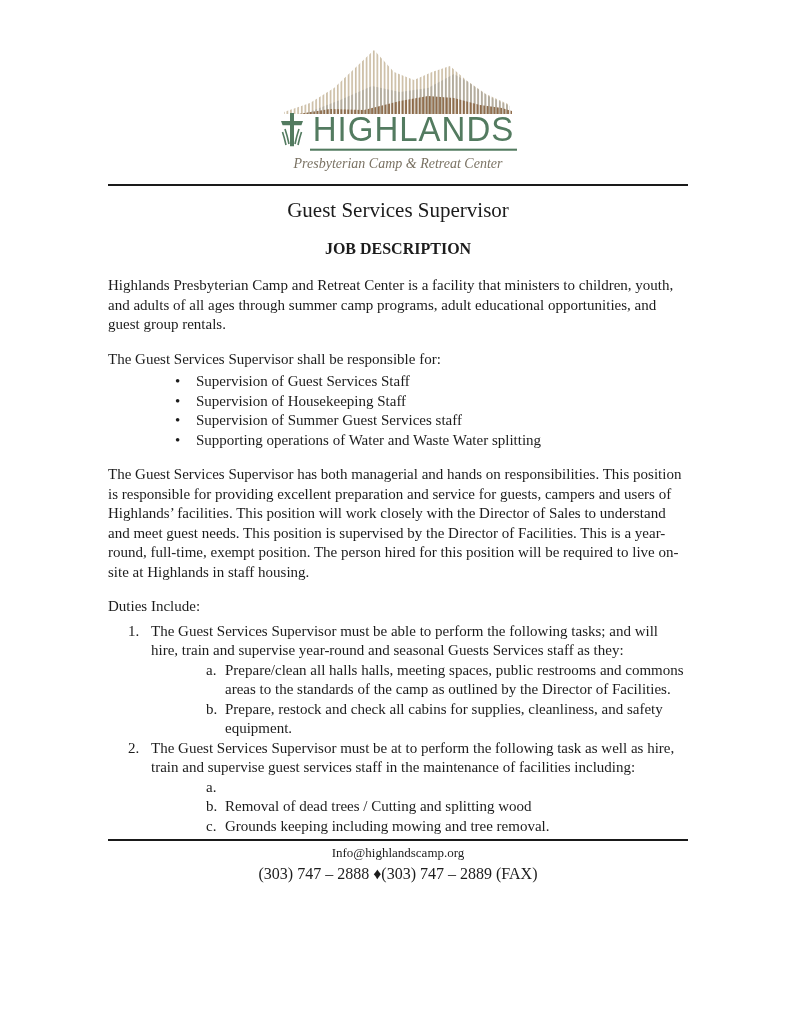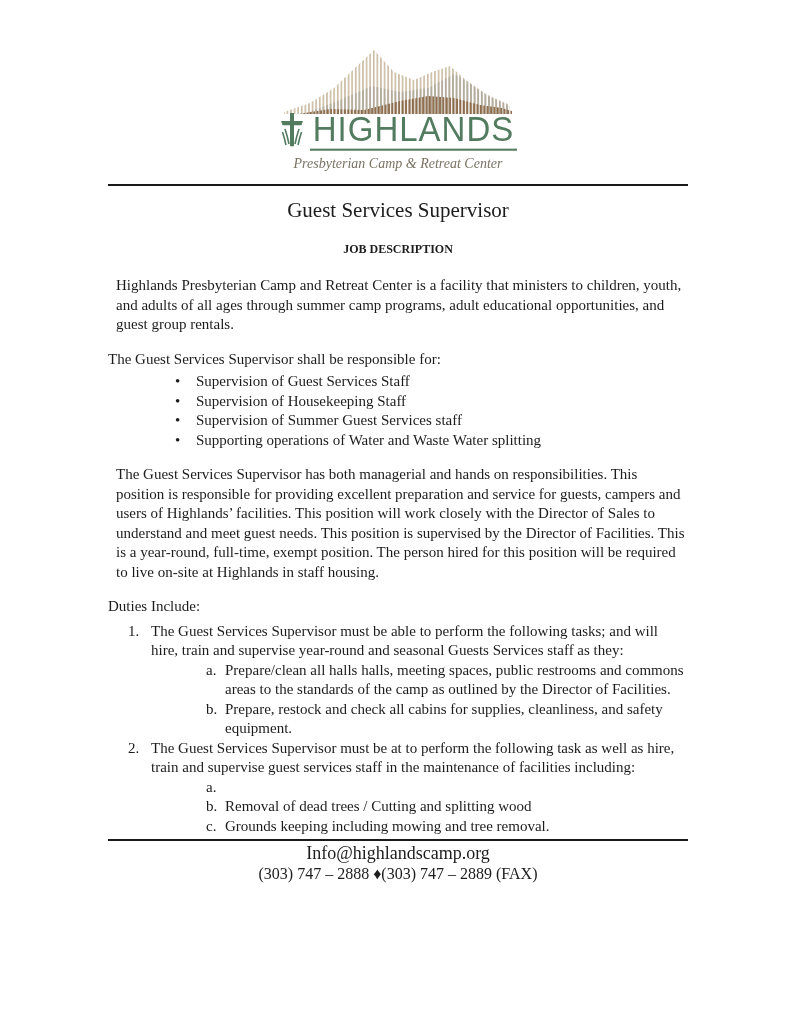--- a/index.html
+++ b/index.html
@@ -53,39 +53,39 @@
   .rule-bottom{margin-top:3px;}
   
   .doc-title{
     margin:12px 0 18px 0;
     text-align:center;
     font-size:21px;line-height:24px;font-weight:400;
   }
   .doc-subtitle{
     margin:8px 0 18px 0;
     text-align:center;
-    font-size:12px;line-height:18px;font-weight:700;
+    font-size:16px;line-height:18px;font-weight:700;
   }
   
-  .para{margin:0 0 15px 8px;}
+  .para{margin:0 0 15px 0;}
   .lead{margin:0 0 3px 0;}
   .lead-duties{margin:0 0 5px 0;}
   .bullet-list{margin:0 0 15px 0;}
   .bullet-row{display:flex;}
   .bullet-dot{margin-left:67px;width:21px;flex:none;}
   .bullet-dot::before{content:"\2022";font-size:15px;}
   .num-row{display:flex;}
   .num-col{margin-left:20px;width:23px;flex:none;}
   .num-text{flex:1;}
   .sub-row{display:flex;}
   .letter-col{margin-left:98px;width:19px;flex:none;}
   .letter-text{flex:1;}
   
   .footer{margin-top:2px;text-align:center;font-size:16px;line-height:20.5px;}
-  .footer-email{font-size:18px;}
+  .footer-email{font-size:13px;}
 </style>
 </head>
 <body>
 
 <div class="page">
 
   <header class="logo">
     <svg class="logo-mountain" width="232" height="70" viewBox="0 0 232 70" aria-hidden="true">
       <defs>
         <pattern id="pt" width="3.6" height="1" patternUnits="userSpaceOnUse">

